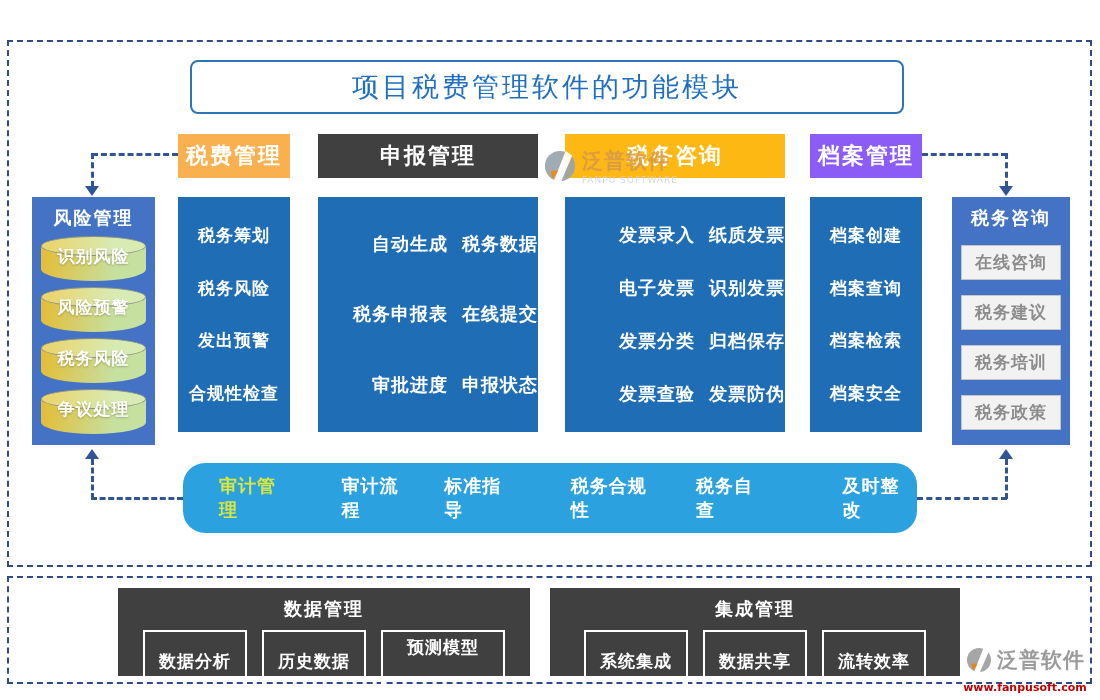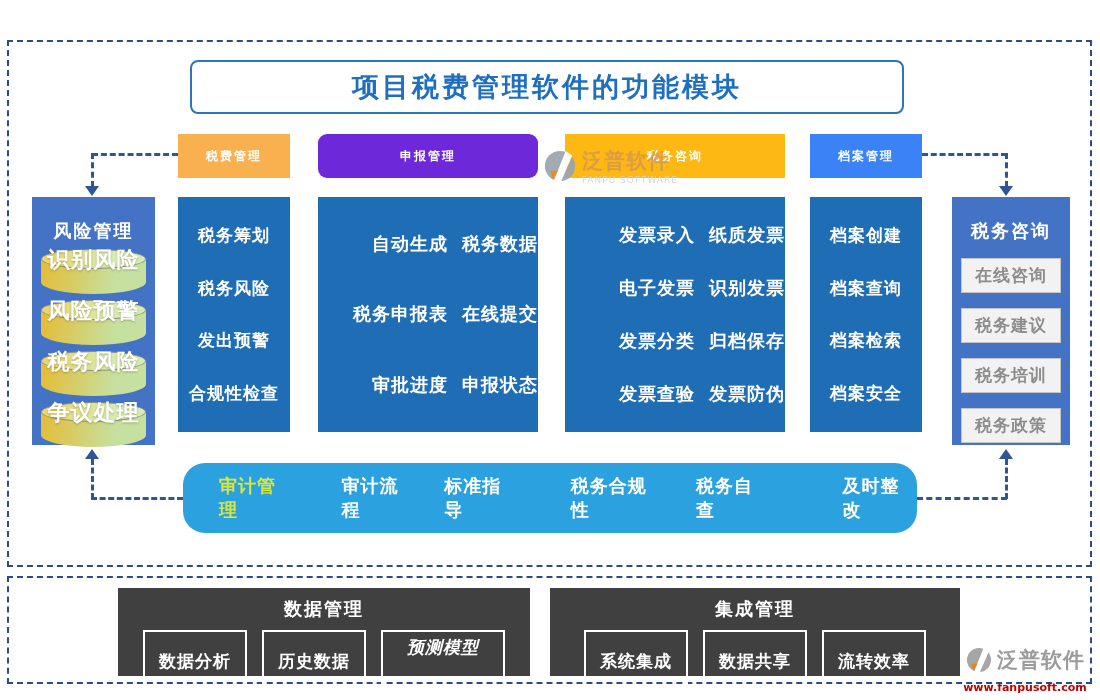--- a/index.html
+++ b/index.html
@@ -6,53 +6,53 @@
   body { background:#ffffff; font-family:"DejaVu Sans", sans-serif; }
   .canvas { position:relative; width:1100px; height:700px; background:#ffffff; overflow:hidden; }
 
   .dash-box { position:absolute; border:2px dashed #2c4b8f; }
   .dash-top { left:7px; top:40px; width:1085px; height:527px; }
   .dash-bottom { left:7px; top:576px; width:1085px; height:108px; }
 
   .title-box { position:absolute; left:190px; top:60px; width:714px; height:54px;
     border:2px solid #2e75b6; border-radius:8px; background:#ffffff;
     display:flex; align-items:center; justify-content:center;
-    font-size:27px; font-weight:bold; color:#1f6fc1; letter-spacing:3px; z-index:3; }
+    font-size:27px; font-weight:normal; color:#1f6fc1; letter-spacing:3px; z-index:3; }
 
   .hdr { position:absolute; top:134px; height:44px; display:flex; align-items:center; justify-content:center;
-    color:#ffffff; font-weight:bold; font-size:12px; letter-spacing:2px; z-index:2; }
+    color:#ffffff; font-weight:bold; font-size:22px; letter-spacing:2px; z-index:2; }
   .hdr-tax { left:178px; width:112px; background:#f9b04e; }
-  .hdr-declare { left:318px; width:220px; background:#6d28d9;border-radius:9px; }
+  .hdr-declare { left:318px; width:220px; background:#404040; }
   .hdr-invoice { left:565px; width:220px; background:#fdb813; }
-  .hdr-archive { left:810px; width:112px; background:#3b82f6; }
+  .hdr-archive { left:810px; width:112px; background:#8b5cf6; }
 
   .col { position:absolute; top:197px; height:235px; background:#1e6db5; color:#ffffff; font-weight:bold;
     display:flex; flex-direction:column; justify-content:space-around; padding:12px 0; z-index:2; }
   .col-tax { left:178px; width:112px; font-size:17px; }
   .col-declare { left:318px; width:220px; font-size:18px; }
   .col-invoice { left:565px; width:220px; font-size:18px; }
   .col-archive { left:810px; width:112px; font-size:17px; }
   .col .cell { text-align:center; letter-spacing:1px; }
   .col .row2 { display:flex; justify-content:flex-end; gap:14px; letter-spacing:1px; }
 
   .side { position:absolute; top:197px; height:248px; background:#4472c4; z-index:2; }
   .side-left { left:32px; width:123px; }
   .side-right { left:952px; width:118px; }
   .side-title { text-align:center; color:#ffffff; font-weight:bold; font-size:18px;
-    letter-spacing:2px; padding-top:22px; }
+    letter-spacing:2px; padding-top:9px; }
 
   .cyl { position:relative; margin:15px 9px 0; height:36px;
     background:linear-gradient(100deg, #e3be3b 5%, #c6e09f 70%);
     border-radius:0 0 50% 50% / 0 0 12px 12px;
     display:flex; align-items:flex-end; justify-content:center; }
   .cyl::before { content:""; position:absolute; top:-9px; left:0; right:0; height:18px;
     border-radius:50%; background:linear-gradient(100deg,#ead671 10%,#d7ebb3 70%);
     border:1px solid #8f9383; }
-  .cyl span { position:relative; z-index:2; color:#ffffff; font-weight:bold; font-size:22px;
-    padding-bottom:19px; letter-spacing:1px; text-shadow:0 1px 2px rgba(60,60,0,.35); }
+  .cyl span { position:relative; z-index:2; color:#ffffff; font-weight:bold; font-size:17px;
+    padding-bottom:13px; letter-spacing:1px; text-shadow:0 1px 2px rgba(60,60,0,.35); }
 
   .consult-item { margin:15px 9px 0; background:#f2f2f2; border:1px solid #c4c4c4;
     color:#8c8c8c; font-weight:bold; font-size:17px; text-align:center; padding:5px 0; letter-spacing:1px; }
 
   .audit-bar { position:absolute; left:183px; top:463px; width:734px; height:70px;
     background:#2ba2df; border-radius:22px; display:flex; align-items:center;
     color:#ffffff; font-weight:bold; font-size:18px; padding-left:36px; letter-spacing:1px; z-index:2; }
   .audit-title { color:#d9e63b; margin-right:48px; }
   .ab-0 { margin-right:28px; } .ab-1 { margin-right:52px; }
   .ab-2 { margin-right:32px; } .ab-3 { margin-right:72px; }
@@ -203,21 +203,21 @@
     <span class="ab-2">税务合规性</span>
     <span class="ab-3">税务自查</span>
     <span>及时整改</span>
   </div>
 
   <div class="panel panel-data">
     <div class="panel-title">数据管理</div>
     <div class="panel-row">
       <div class="panel-box">数据分析</div>
       <div class="panel-box">历史数据</div>
-      <div class="panel-box" style="padding:4px 24px;font-style:italic;">预测模型</div>
+      <div class="panel-box" style="padding:4px 24px;">预测模型</div>
     </div>
   </div>
 
   <div class="panel panel-int">
     <div class="panel-title">集成管理</div>
     <div class="panel-row">
       <div class="panel-box">系统集成</div>
       <div class="panel-box">数据共享</div>
       <div class="panel-box">流转效率</div>
     </div>

